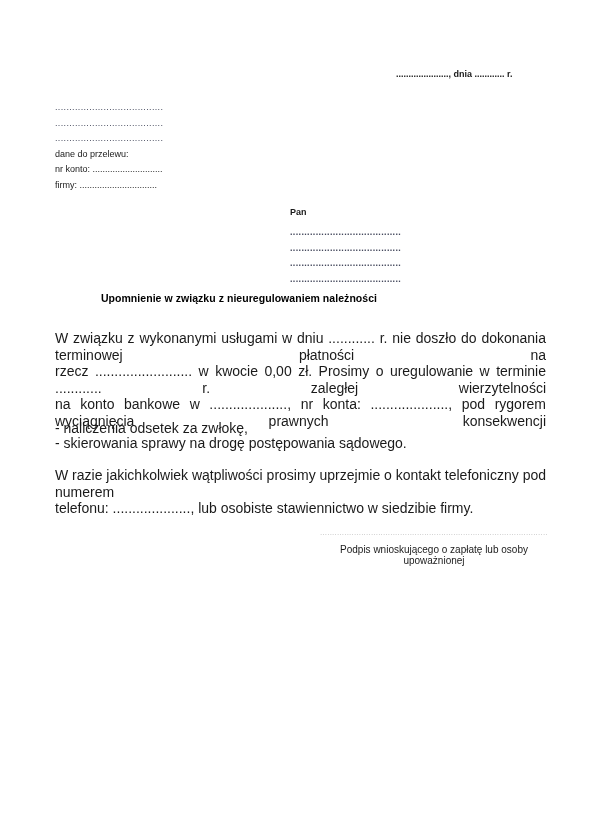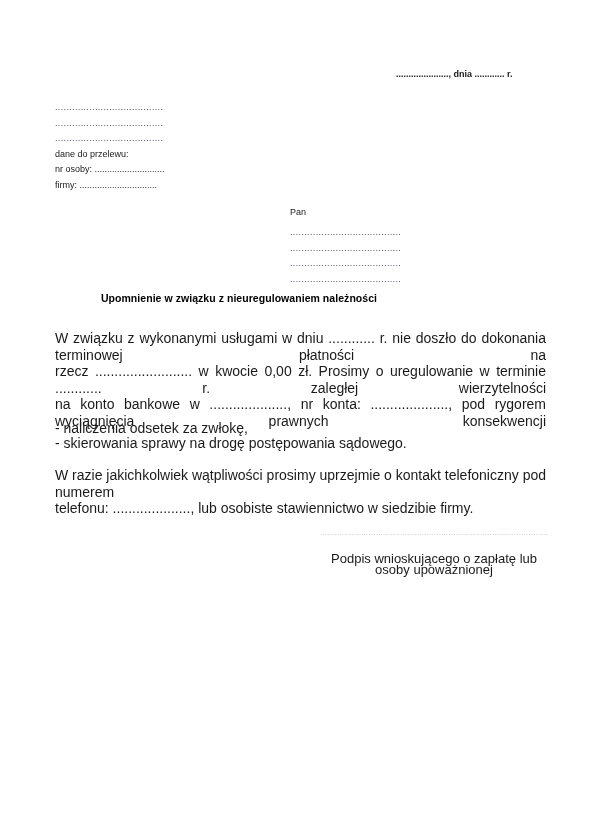--- a/index.html
+++ b/index.html
@@ -52,20 +52,21 @@
     color: #44485c;
     letter-spacing: 0.35px;
   }
 
   
   #recipient-block {
     position: absolute;
     left: 290px;
     top: 205px;
     width: 200px;
+    font-weight: bold;
   }
   #recipient-block .rcp-label {
     font-size: 9px;
     line-height: 14px;
     color: #1a1a1a;
     margin-bottom: 6px;
   }
   #recipient-block .rcp-dots {
     font-size: 9px;
     line-height: 15.5px;
@@ -128,39 +129,39 @@
   }
   #signature-rule {
     font-size: 8px;
     line-height: 11px;
     color: #b8b8b8;
     white-space: nowrap;
     overflow: hidden;
     letter-spacing: 0.2px;
   }
   #signature-caption {
-    margin-top: 15px;
-    font-size: 13px;
+    margin-top: 6px;
+    font-size: 10px;
     line-height: 11px;
     color: #1a1a1a;
   }
 </style>
 </head>
 <body>
 
 <div class="page">
 
   <div id="date-line">....................., dnia ............ r.</div>
 
   <div id="sender-block">
     <div class="row dotted">......................................</div>
     <div class="row dotted">......................................</div>
     <div class="row dotted">......................................</div>
     <div class="row">dane do przelewu:</div>
-    <div class="row">nr osoby: ............................</div>
+    <div class="row">nr konto: ............................</div>
     <div class="row">firmy: ...............................</div>
   </div>
 
   <div id="recipient-block">
     <div class="rcp-label">Pan</div>
     <div class="rcp-dots">.......................................</div>
     <div class="rcp-dots">.......................................</div>
     <div class="rcp-dots">.......................................</div>
     <div class="rcp-dots">.......................................</div>
   </div>

